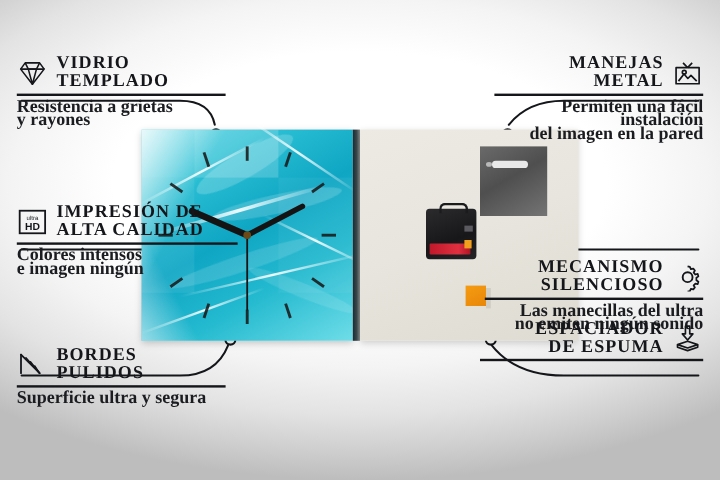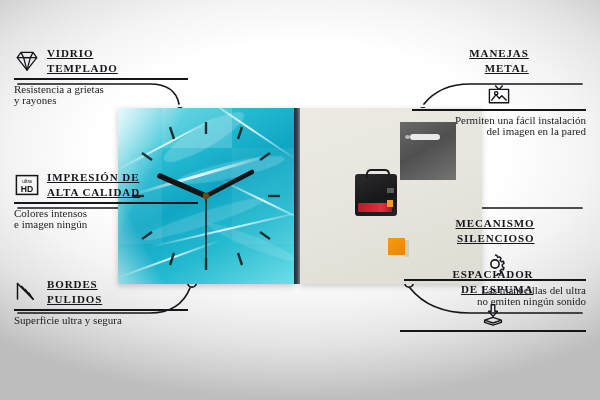--- a/index.html
+++ b/index.html
@@ -11,35 +11,34 @@
   #stage{
     position:relative;width:600px;height:400px;
     background:
       radial-gradient(ellipse 78% 62% at 50% 38%, #ffffff 0%, #ffffff 44%, #f4f4f4 62%, #e3e3e3 78%, #cfcfcf 90%, #bdbdbd 100%);
   }
 
   
   .callout{position:absolute;}
   .co-head{display:flex;align-items:center;gap:7px;}
   .co-left .co-head{flex-direction:row;justify-content:flex-start;}
-  .co-right .co-head{flex-direction:column;justify-content:flex-end;}
+  .co-right .co-head{flex-direction:row;justify-content:flex-end;}
   .co-title{
     font-family:"Liberation Serif", serif;
-    font-size:11px;line-height:14.5px;font-weight:700;
+    font-size:15px;line-height:14.5px;font-weight:700;
     letter-spacing:.9px;color:#15161a;text-transform:uppercase;
     white-space:pre-line;
-    text-decoration:underline;
   }
   .co-left .co-title{text-align:left;}
   .co-right .co-title{text-align:right;}
   .rule{height:1.6px;background:#15161a;margin-top:3px;}
   .co-desc{
     font-family:"Liberation Serif", serif;
-    font-size:11px;line-height:11.6px;color:#1b1c20;
-    white-space:pre-line;margin-top:4px;
+    font-size:15px;line-height:11.6px;color:#1b1c20;
+    white-space:pre-line;margin-top:4px;font-weight:bold;
   }
   .co-left .co-desc{text-align:left;}
   .co-right .co-desc{text-align:right;}
   .ico{width:26px;height:24px;flex:0 0 auto;display:block;}
   .ico svg{display:block;width:100%;height:100%;}
 
   
   #wires{position:absolute;left:0;top:0;width:600px;height:400px;pointer-events:none;}
 
   
@@ -212,21 +211,21 @@
         </svg>
       </span>
       <span class="co-title">IMPRESIÓN DE
 ALTA CALIDAD</span>
     </div>
     <div class="rule"></div>
     <div class="co-desc">Colores intensos
 e imagen ningún</div>
   </div>
 
-  <div class="callout co-left" style="left:14px;top:277px;width:174px;">
+  <div class="callout co-left" style="left:14px;top:289px;width:174px;">
     <div class="co-head">
       <span class="ico">
         <svg viewBox="0 0 26 24">
             <g stroke="#15161a" stroke-width="1.5" stroke-linecap="round">
           <line x1="3.5" y1="3.5" x2="3.5" y2="19"></line>
           <line x1="3.5" y1="3.5" x2="19" y2="19"></line>
           <line x1="7.6" y1="6.2" x2="19" y2="19" stroke-width="1.3"></line>
           <line x1="11.4" y1="9.4" x2="19" y2="19" stroke-width="1.2"></line>
           <line x1="15.0" y1="12.8" x2="19" y2="19" stroke-width="1.1"></line>
         </g>

